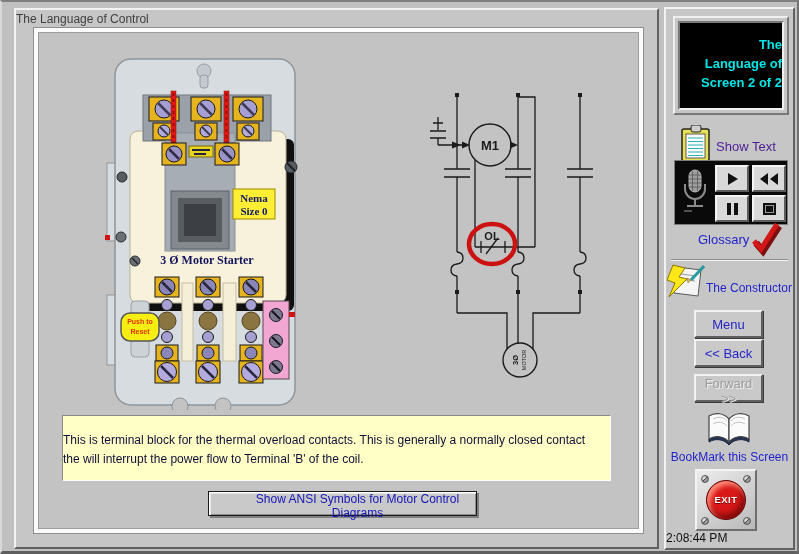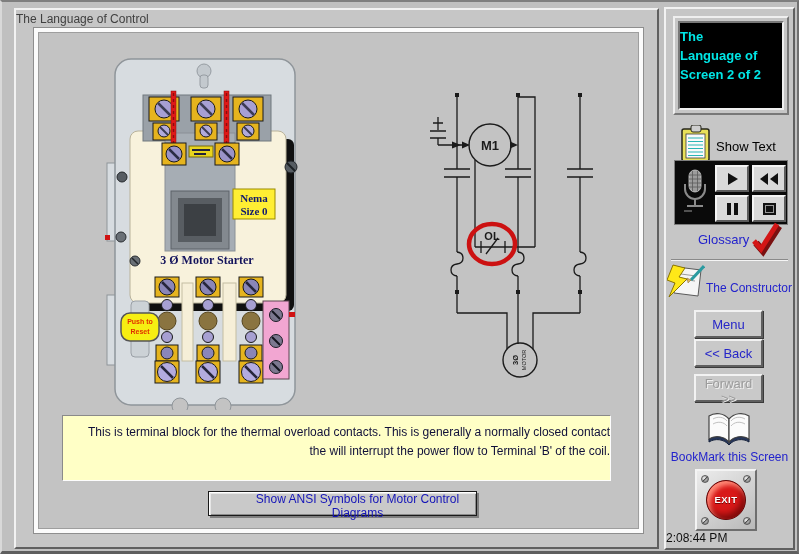--- a/index.html
+++ b/index.html
@@ -14,36 +14,36 @@
   
   .main-panel { position:absolute; left:12px; top:6px; width:645px; height:541px; }
   .main-title { position:absolute; top:2px; left:0; width:100%; text-align:left; font-size:12px; color:#404040; }
   .inner-frame { position:absolute; left:17px; top:17px; right:13px; bottom:13px;
     background:#fbfbfb; border:1px solid #8e8e8e; padding:4px; }
   .content { position:relative; width:100%; height:100%; background:#c3c3c3; border:1px solid #9e9e9e; }
   .starter-svg { position:absolute; left:66px; top:22px; }
   .circuit-svg { position:absolute; left:386px; top:50px; }
   .note-box { position:absolute; left:23px; top:382px; width:549px; height:66px;
     background:#ffffc6; border:1px solid; border-color:#8a8a8a #fdfdfd #fdfdfd #8a8a8a;
-    text-align:right; padding-top:7px; }
+    text-align:left; padding-top:15px; }
   .note-line { font-size:12px; color:#10103a; line-height:19px; }
   .ansi-btn { position:absolute; left:169px; top:458px; width:269px; height:25px;
     background:#c9c9c9; border:1px solid #1a1a1a; color:#1414b8; font-size:12px;
     font-family:"Liberation Sans",sans-serif; cursor:pointer;
     box-shadow: inset 1px 1px 0 #ffffff, inset 2px 2px 0 #e6e6e6, inset -1px -1px 0 #8a8a8a, 2px 2px 0 rgba(0,0,0,0.35); padding-left: 30px; }
   
   .sidebar { position:absolute; left:662px; top:5px; width:131px; height:543px; }
   .screen-title-frame { position:absolute; left:7px; top:7px; width:116px; height:99px;
     background:#c6c6c6; border:2px solid; border-color:#efefef #787878 #787878 #efefef; padding:3px; }
   .screen-title-box { width:100%; height:100%; background:#000;
     border:2px solid; border-color:#787878 #efefef #efefef #787878;
-    text-align:left; padding-top:4px; }
+    text-align:right; padding-top:12px; }
   .screen-title-box div { color:#00e6e6; font-weight:bold; font-size:13px; line-height:19px; }
   .showtext-icon { position:absolute; left:14px; top:116px; }
-  .showtext-label { position:absolute; left:50px; top:130px; font-size:13px; color:#000000; cursor:pointer; }
+  .showtext-label { position:absolute; left:50px; top:130px; font-size:13px; color:#4c1d95; cursor:pointer; }
   .media-panel { position:absolute; left:8px; top:151px; width:114px; height:65px; background:#0a0a0a; border:1px solid #7d7d7d; }
   .mic-icon { position:absolute; left:5px; top:7px; }
   .media-btn { position:absolute; width:34px; height:27px; background:#d9d9d9;
     border:2px solid; border-color:#f5f5f5 #5c5c5c #5c5c5c #f5f5f5;
     display:flex; align-items:center; justify-content:center; cursor:pointer; }
   .btn-play { left:40px; top:4px; } .btn-rew { left:77px; top:4px; }
   .btn-pause { left:40px; top:34px; } .btn-stop { left:77px; top:34px; }
   .glossary-label { position:absolute; left:32px; top:223px; font-size:13px; color:#2323cc; cursor:pointer; }
   .glossary-check { position:absolute; left:84px; top:212px; }
   .sidebar-divider { position:absolute; left:5px; top:250px; width:117px; height:2px;

